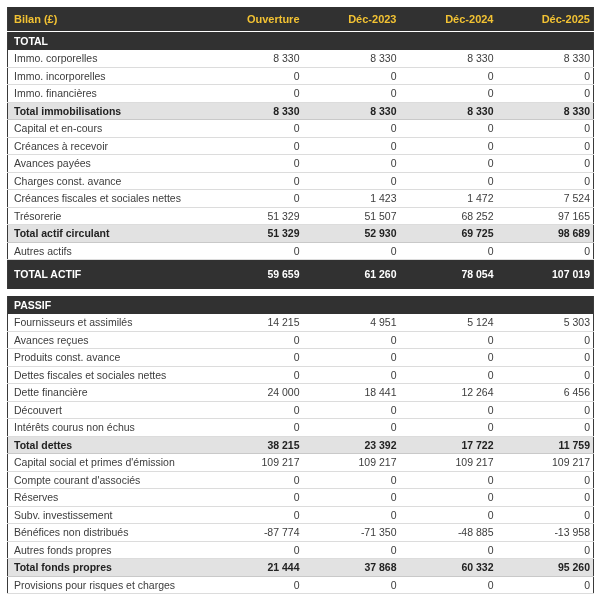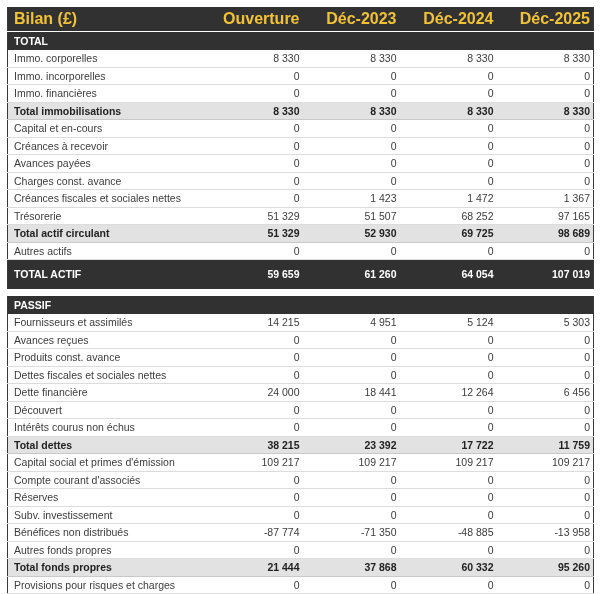--- a/index.html
+++ b/index.html
@@ -19,21 +19,21 @@
     padding:0 3px 0 6px;white-space:nowrap;overflow:hidden;
     height:16.5px;line-height:16.5px;vertical-align:middle;
     border-left:none;border-right:none;text-align:left;font-weight:normal;
   }
   td.num,th.num{text-align:right;padding-right:3px;padding-left:2px;}
   
   tr:not(.gap-row) > *:first-child{border-left:1.5px solid #3a3a3a;}
   tr:not(.gap-row) > *:last-child{border-right:1.5px solid #3a3a3a;}
   
   tr.head-row th{
-    background:#313131;color:#f2c233;font-weight:bold;font-size:16px;
+    background:#313131;color:#f2c233;font-weight:bold;font-size:11px;
     height:24px;line-height:24px;border-bottom:1px solid #ffffff;
   }
   
   tr.section-row td{
     background:#313131;color:#ffffff;font-weight:bold;
     height:18px;line-height:18px;
   }
   
   tr.normal td{background:#ffffff;border-bottom:1px solid #dcdcdc;}
   
@@ -128,21 +128,21 @@
           <td class="num">0</td>
           <td class="num">0</td>
           <td class="num">0</td>
           <td class="num">0</td>
         </tr>
         <tr class="normal">
           <td>Créances fiscales et sociales nettes</td>
           <td class="num">0</td>
           <td class="num">1 423</td>
           <td class="num">1 472</td>
-          <td class="num">1 367</td>
+          <td class="num">7 524</td>
         </tr>
         <tr class="normal">
           <td>Trésorerie</td>
           <td class="num">51 329</td>
           <td class="num">51 507</td>
           <td class="num">68 252</td>
           <td class="num">97 165</td>
         </tr>
         <tr class="subtotal">
           <td>Total actif circulant</td>
@@ -155,21 +155,21 @@
           <td>Autres actifs</td>
           <td class="num">0</td>
           <td class="num">0</td>
           <td class="num">0</td>
           <td class="num">0</td>
         </tr>
         <tr class="total">
           <td>TOTAL ACTIF</td>
           <td class="num">59 659</td>
           <td class="num">61 260</td>
-          <td class="num">64 054</td>
+          <td class="num">78 054</td>
           <td class="num">107 019</td>
         </tr>
         <tr class="gap-row">
           <td colspan="5"></td>
         </tr>
         <tr class="section-row">
           <td colspan="5">PASSIF</td>
         </tr>
         <tr class="normal">
           <td>Fournisseurs et assimilés</td>

